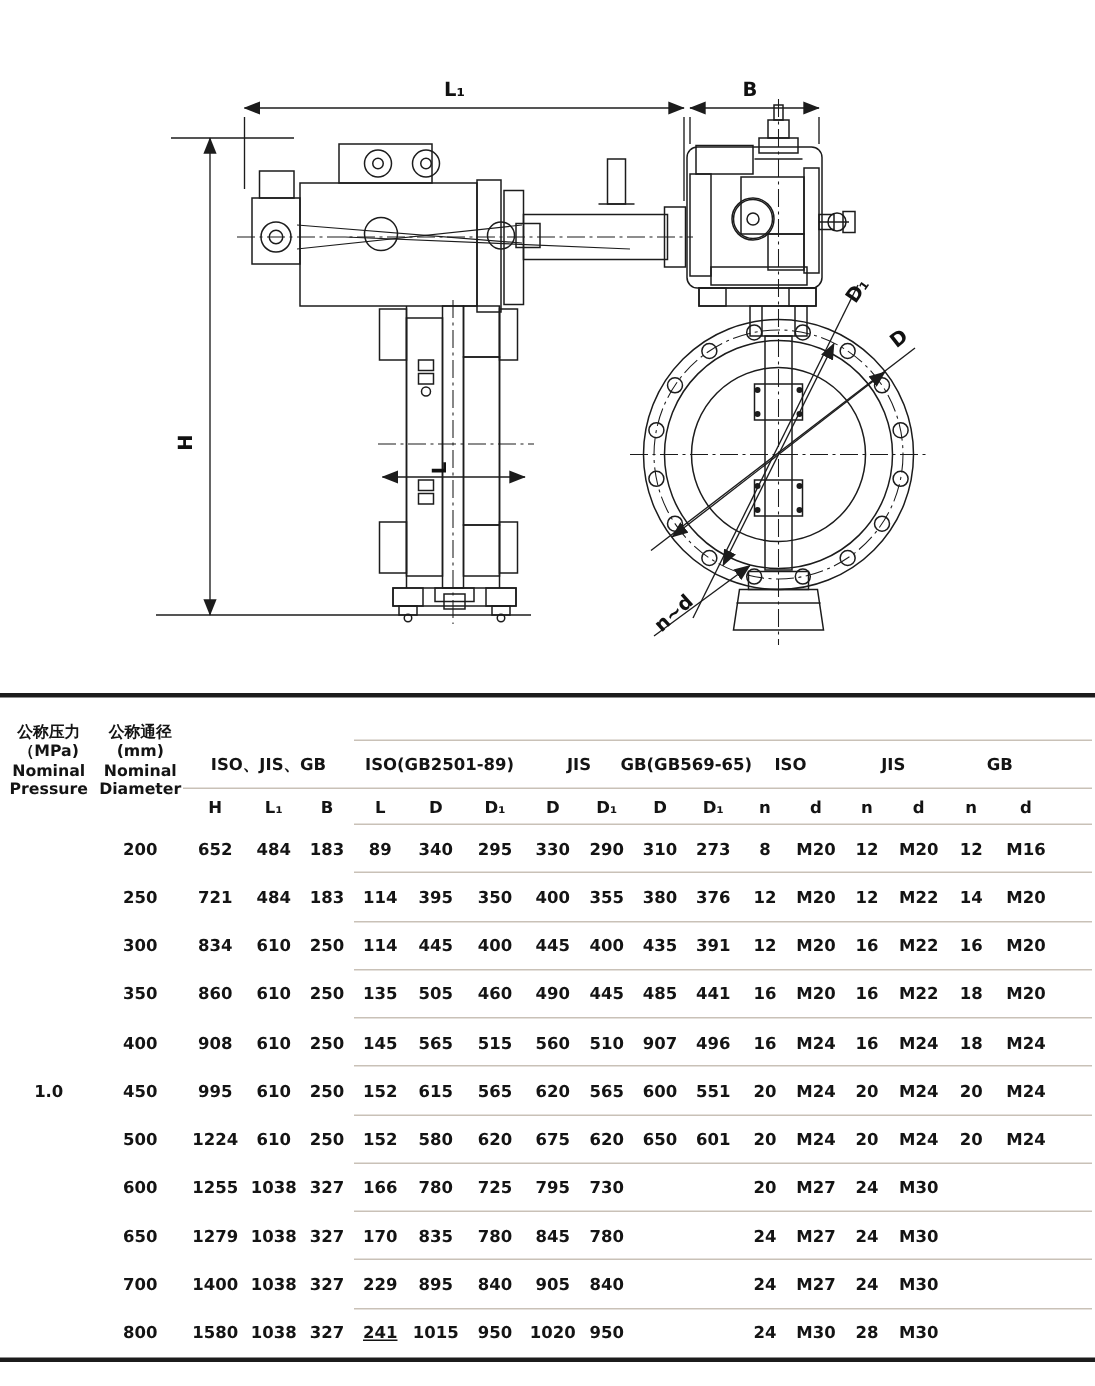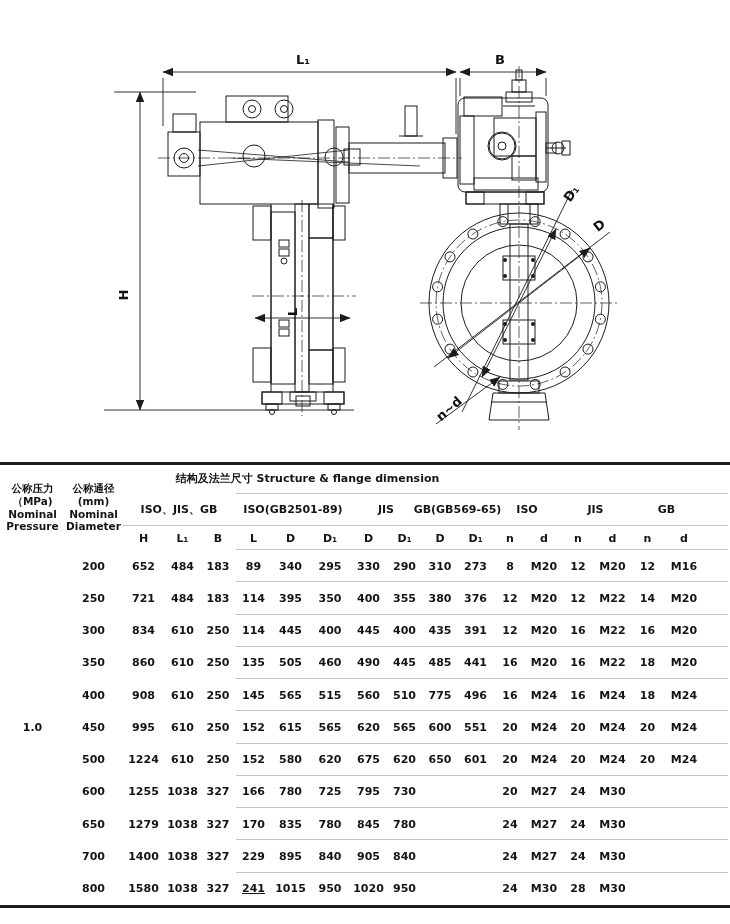--- a/index.html
+++ b/index.html
@@ -237,21 +237,20 @@
         <div>（MPa)</div>
         <div>Nominal</div>
         <div>Pressure</div>
       </div>
       <div class="hcell vhead d-col">
         <div>公称通径</div>
         <div>(mm)</div>
         <div>Nominal</div>
         <div>Diameter</div>
       </div>
-      <div class="hcell g1">结构及法兰尺寸 Structure &amp; flange dimension</div>
       <div class="hcell s1">ISO、JIS、GB</div>
       <div class="hcell s2">ISO(GB2501-89)</div>
       <div class="hcell s3">JIS</div>
       <div class="hcell s4">GB(GB569-65)</div>
       <div class="hcell s5">ISO</div>
       <div class="hcell s6">JIS</div>
       <div class="hcell s7">GB</div>
       <div class="hcell lc" style="grid-column:3">H</div>
       <div class="hcell lc" style="grid-column:4">L₁</div>
       <div class="hcell lc" style="grid-column:5">B</div>
@@ -354,21 +353,21 @@
         <div class="data-row">
           <div class="cell" style="grid-column: 2;">400</div>
           <div class="cell" style="grid-column: 3;">908</div>
           <div class="cell" style="grid-column: 4;">610</div>
           <div class="cell" style="grid-column: 5;">250</div>
           <div class="cell" style="grid-column: 6; text-align: center;">145</div>
           <div class="cell" style="grid-column: 7;">565</div>
           <div class="cell" style="grid-column: 8;">515</div>
           <div class="cell" style="grid-column: 9;">560</div>
           <div class="cell" style="grid-column: 10;">510</div>
-          <div class="cell" style="grid-column: 11;">775</div>
+          <div class="cell" style="grid-column: 11;">907</div>
           <div class="cell" style="grid-column: 12;">496</div>
           <div class="cell" style="grid-column: 13;">16</div>
           <div class="cell" style="grid-column: 14;">M24</div>
           <div class="cell" style="grid-column: 15;">16</div>
           <div class="cell" style="grid-column: 16;">M24</div>
           <div class="cell" style="grid-column: 17;">18</div>
           <div class="cell" style="grid-column: 18;">M24</div>
         </div>
         <div class="data-row">
           <div class="cell" style="grid-column: 2;">450</div>

